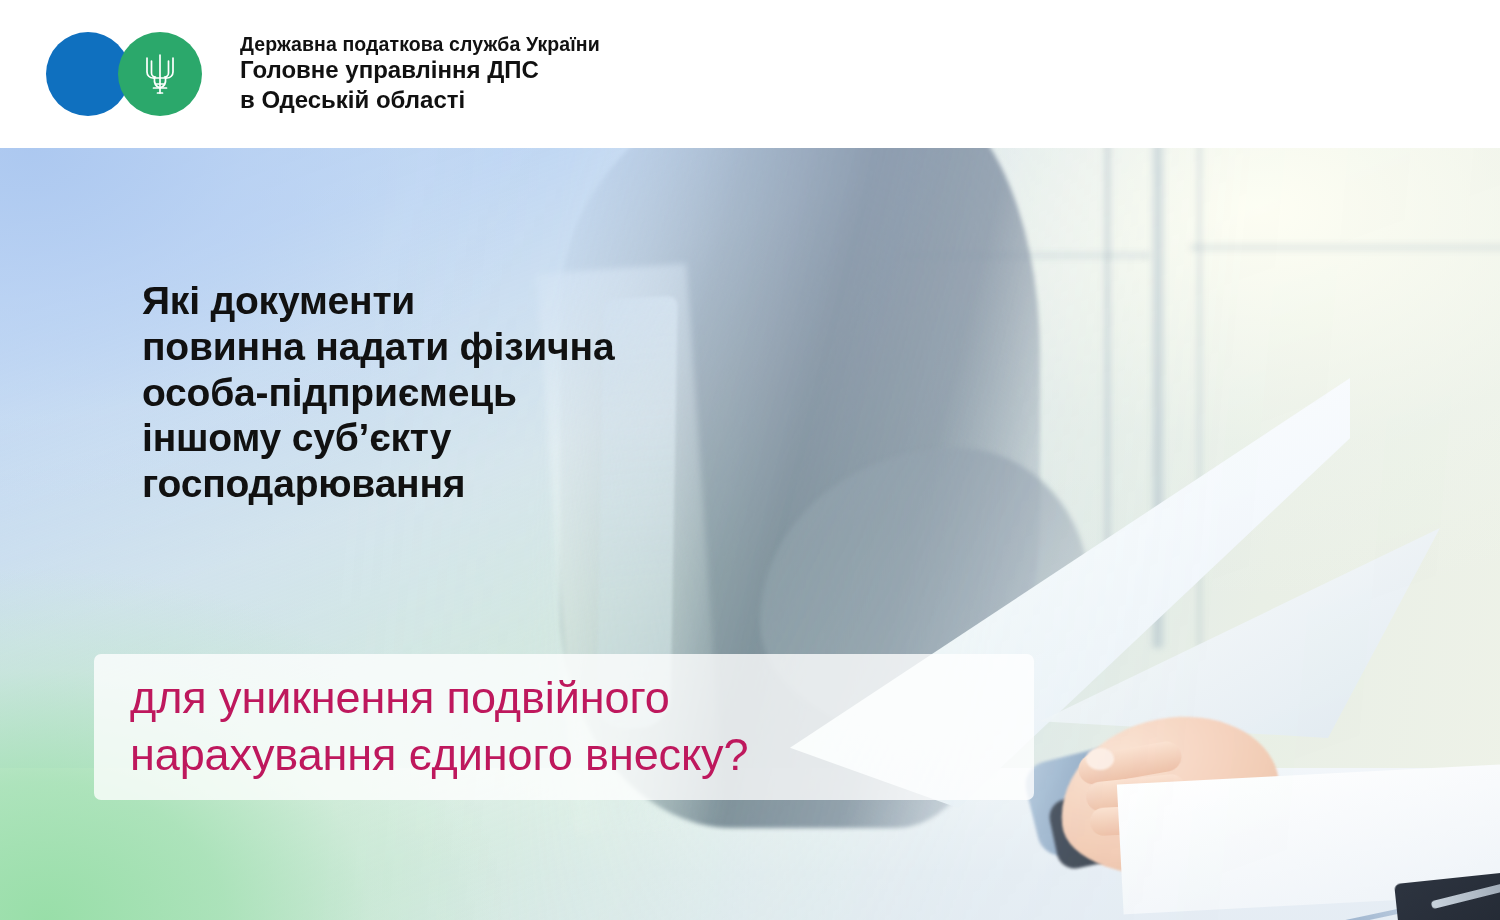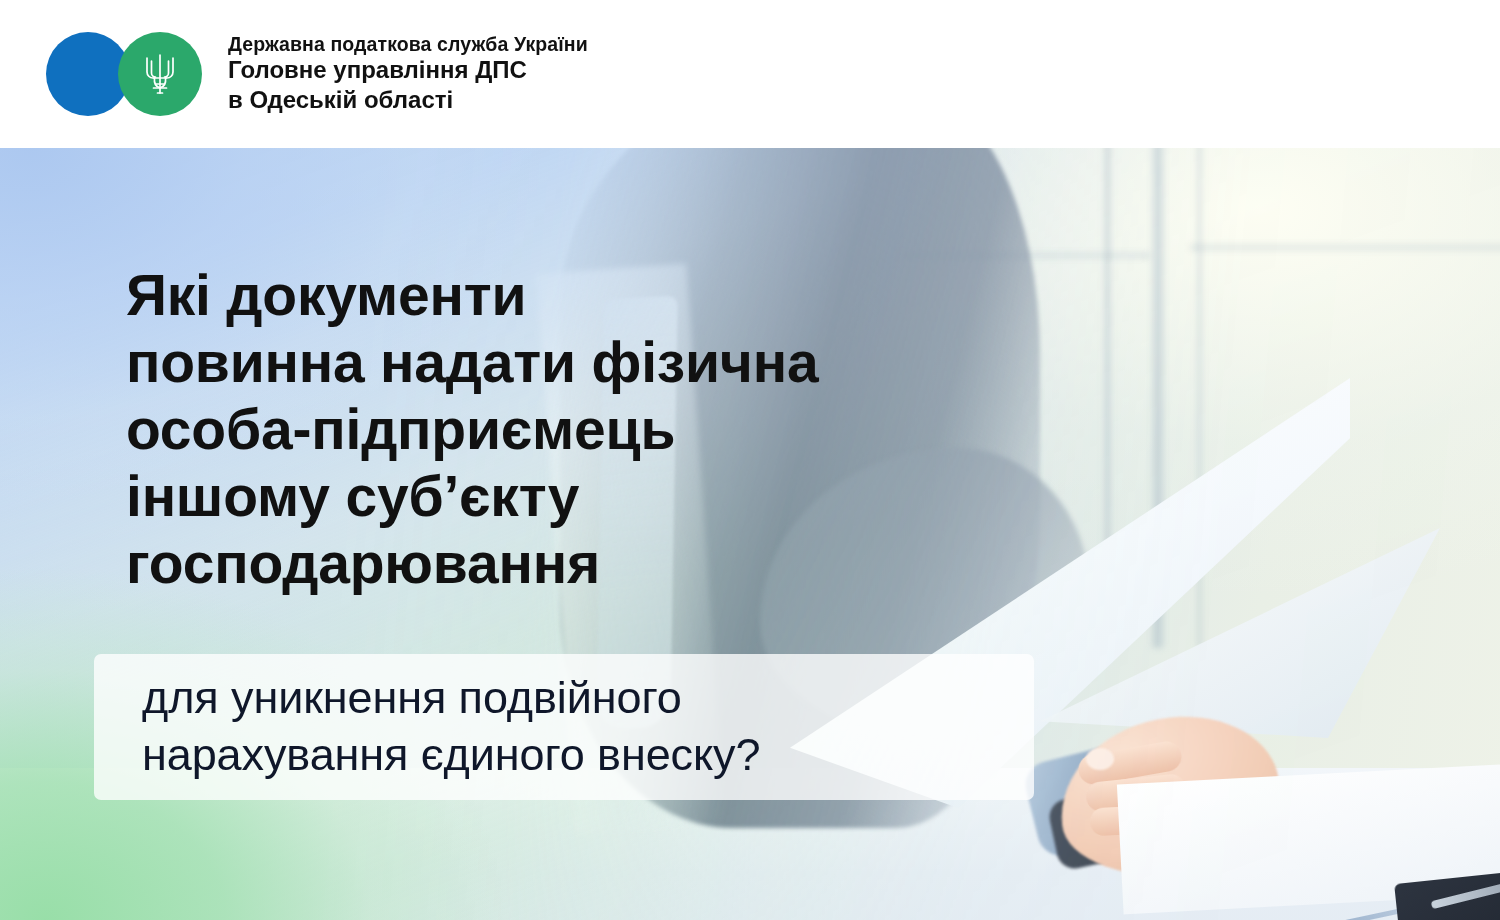--- a/index.html
+++ b/index.html
@@ -56,21 +56,21 @@
     display: flex;
     align-items: center;
     justify-content: center;
   }
   .trident {
     width: 34px;
     height: 44px;
     display: block;
   }
   .logo-text {
-    margin-left: 22px;
+    margin-left: 34px;
     display: flex;
     flex-direction: column;
     gap: 0;
   }
   .org-name {
     font-size: 19.5px;
     font-weight: bold;
     color: #111111;
     letter-spacing: 0.1px;
     line-height: 1.1;
@@ -345,49 +345,49 @@
     background: radial-gradient(600px 420px at 4% 0%, rgba(172,200,240,0.92) 0%, rgba(186,210,243,0.70) 36%, rgba(206,224,244,0.25) 64%, rgba(214,230,245,0.0) 86%);
   }
 
   
   .headline {
     position: absolute;
     left: 126px;
     top: 262px;
     width: 960px;
     z-index: 20;
-    margin: 0;
-    font-size: 57px;
+    margin: 16px;
+    font-size: 39px;
     line-height: 1.175;
     font-weight: bold;
     color: #111111;
     letter-spacing: -0.2px;
     white-space: pre-line;
   }
 
   .subtitle-panel {
     position: absolute;
     left: 94px;
     top: 654px;
     width: 940px;
     height: 146px;
     z-index: 20;
     background: rgba(255,255,255,0.78);
     border-radius: 7px;
     display: flex;
     align-items: center;
   }
   .subtitle {
-    margin: 12px;
+    margin: 0;
     padding-left: 36px;
     padding-right: 24px;
     font-size: 45px;
     line-height: 1.26;
     font-weight: normal;
-    color: #0f172a;
+    color: #be185d;
     letter-spacing: -0.1px;
     white-space: pre-line;
   }
 </style>
 </head>
 <body>
 
 <div class="banner">
 
   <header class="header">

